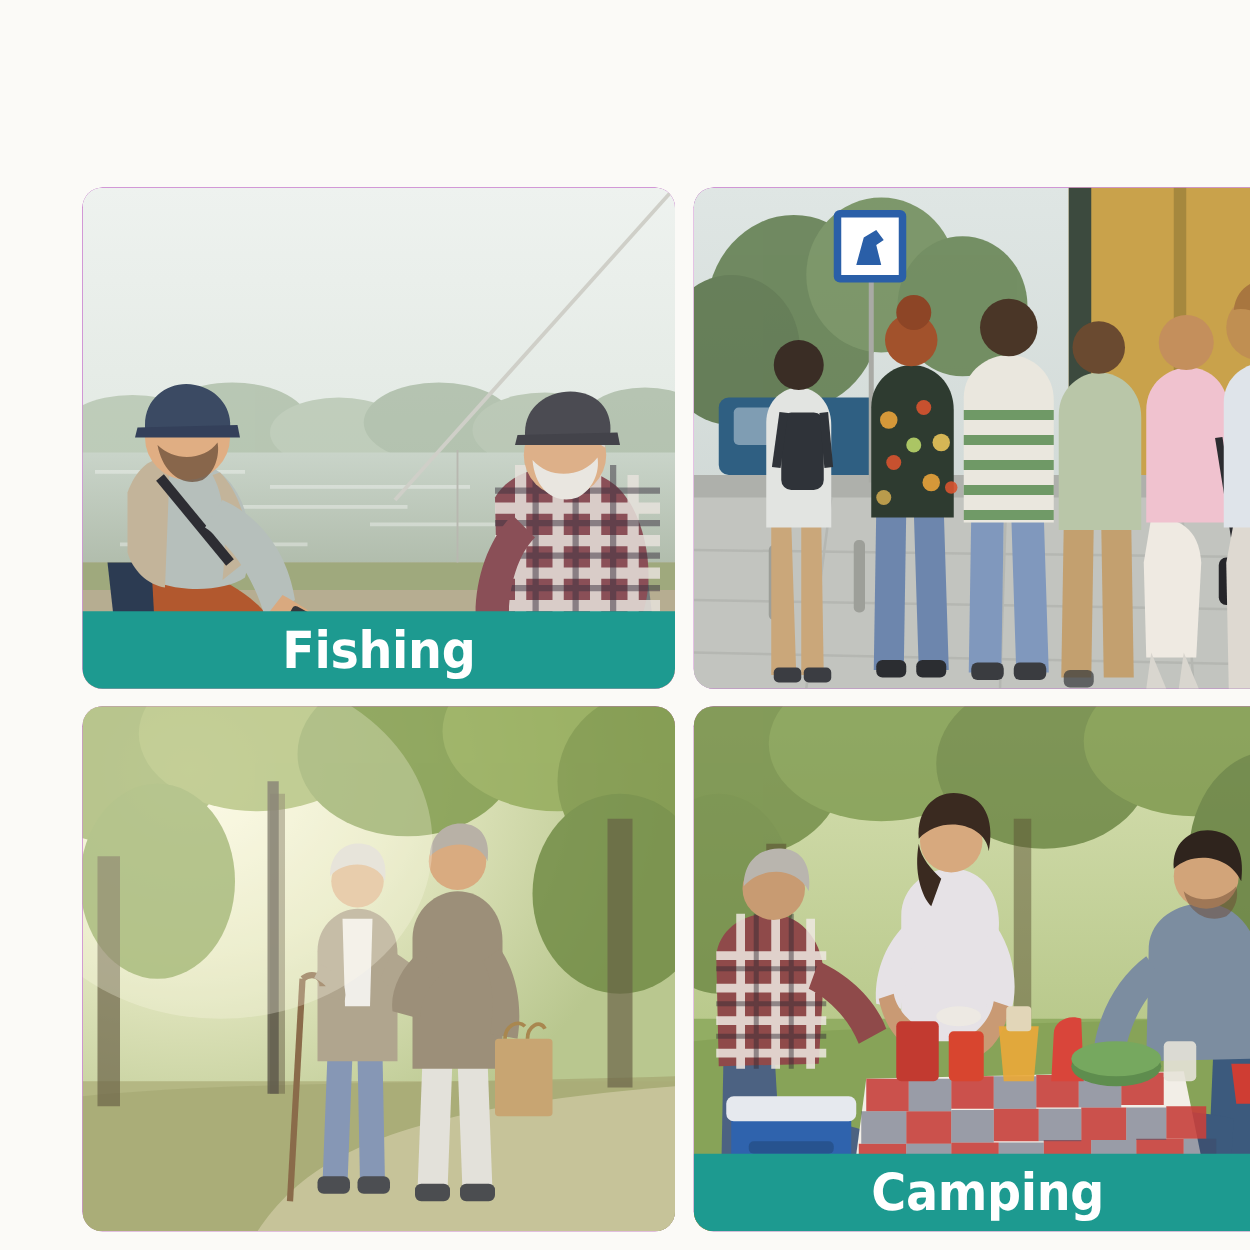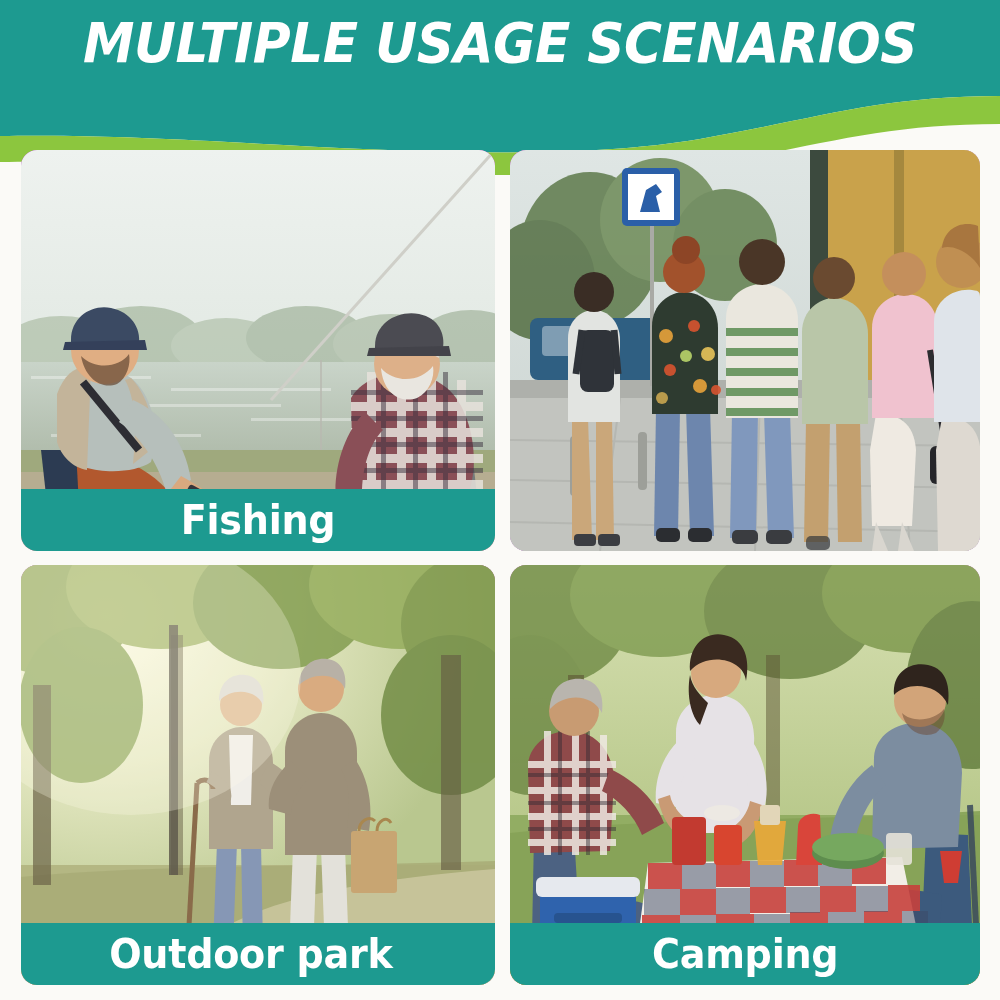--- a/index.html
+++ b/index.html
@@ -63,20 +63,21 @@
     top: 0;
     width: 1000px;
     height: 1000px;
   }
 
   .card {
     position: absolute;
     border-radius: 16px;
     overflow: hidden;
     background: #a21caf;
+    margin-left: 45px;
   }
   .card-r1 { top: 150px;  height: 401px; }
   .card-r2 { top: 565px;  height: 420px; }
   .card-c1 { left: 21px;  width: 474px; }
   .card-c2 { left: 510px; width: 470px; }
 
   .card-photo {
     position: absolute;
     left: 0; top: 0;
     width: 100%;
@@ -109,38 +110,20 @@
     white-space: nowrap;
   }
   .lbl-shift-r span { transform: scaleX(0.93) translateX(14px); }
   .lbl-shift-l span { transform: scaleX(0.93) translateX(-8px); }
 </style>
 </head>
 <body>
 
 <div id="page">
 
-  <div class="header">
-    <svg class="header-wave" viewBox="0 0 1000 175" preserveAspectRatio="none">
-
-      <path d="M0,0 L1000,0 L1000,96
-               C880,96 820,118 700,139
-               C560,163 360,149 210,141
-               C120,136 50,135 0,136 Z" fill="#1d9a90"></path>
-
-      <path d="M0,136 C50,135 120,136 210,141
-               C360,149 560,163 700,139
-               C820,118 880,96 1000,96
-               L1000,124
-               C880,124 820,146 700,166
-               C560,190 360,176 210,167
-               C120,162 50,161 0,162 Z" fill="#8cc63e"></path>
-    </svg>
-    <div class="header-title">MULTIPLE USAGE SCENARIOS</div>
-  </div>
 
   <div class="grid">
 
     <div class="card card-r1 card-c1">
       <div class="card-photo">
         <svg viewBox="0 0 474 401" preserveAspectRatio="xMidYMid slice">
           <defs>
             <linearGradient id="fskyG" x1="0" y1="0" x2="0" y2="1">
               <stop offset="0%" stop-color="#eef2ef"></stop>
               <stop offset="55%" stop-color="#e2e9e3"></stop>
@@ -451,23 +434,20 @@
             <path d="M278,120 C278,100 294,92 306,94 C322,96 326,110 324,124
                      C318,108 292,106 278,120 Z" fill="#b8b1a6"></path>
 
             <rect x="330" y="266" width="46" height="62" rx="3" fill="#c8a572"></rect>
             <path d="M338,266 C338,256 348,250 354,256" stroke="#a9874f" stroke-width="3" fill="none"></path>
             <path d="M356,266 C356,256 366,250 370,258" stroke="#a9874f" stroke-width="3" fill="none"></path>
           </g>
 
           <ellipse cx="110" cy="110" rx="170" ry="140" fill="#fffde8" opacity="0.28"></ellipse>
         </svg>
-      </div>
-      <div class="card-label lbl-shift-l">
-        <span>Outdoor park</span>
       </div>
     </div>
 
     <div class="card card-r2 card-c2">
       <div class="card-photo">
         <svg viewBox="0 0 470 420" preserveAspectRatio="xMidYMid slice">
           <defs>
             <linearGradient id="cbgG" x1="0" y1="0" x2="0" y2="1">
               <stop offset="0%" stop-color="#d7e0b2"></stop>
               <stop offset="60%" stop-color="#b9c98c"></stop>

